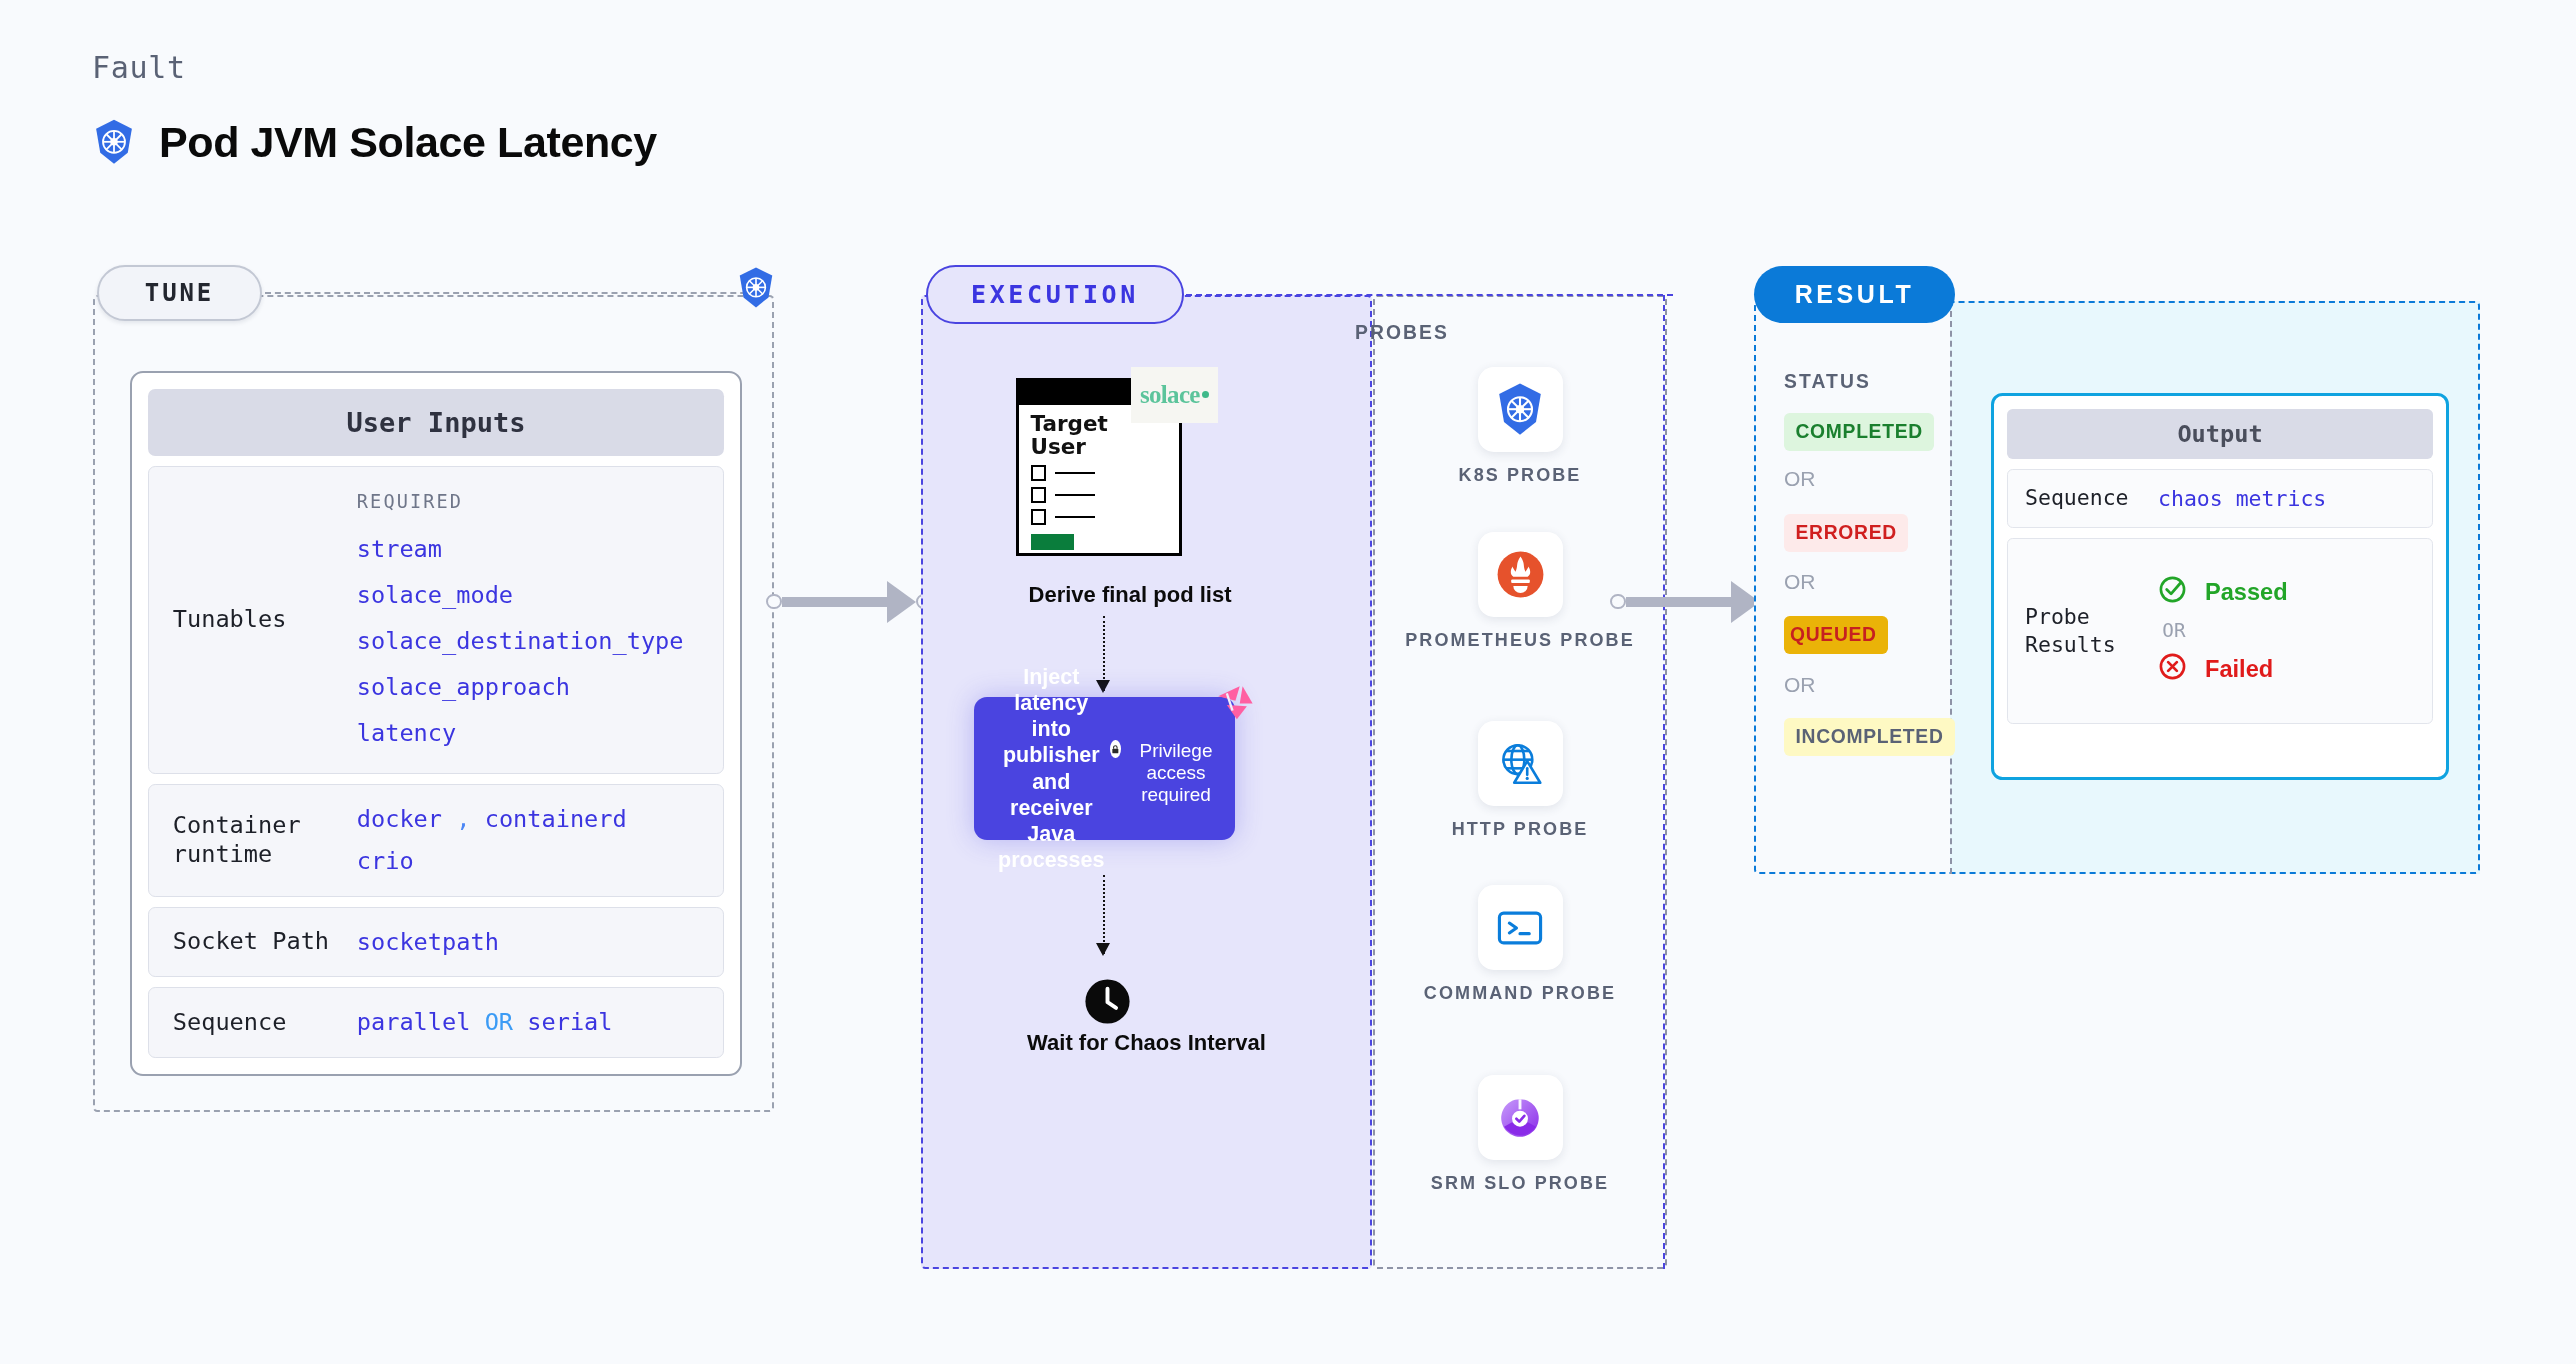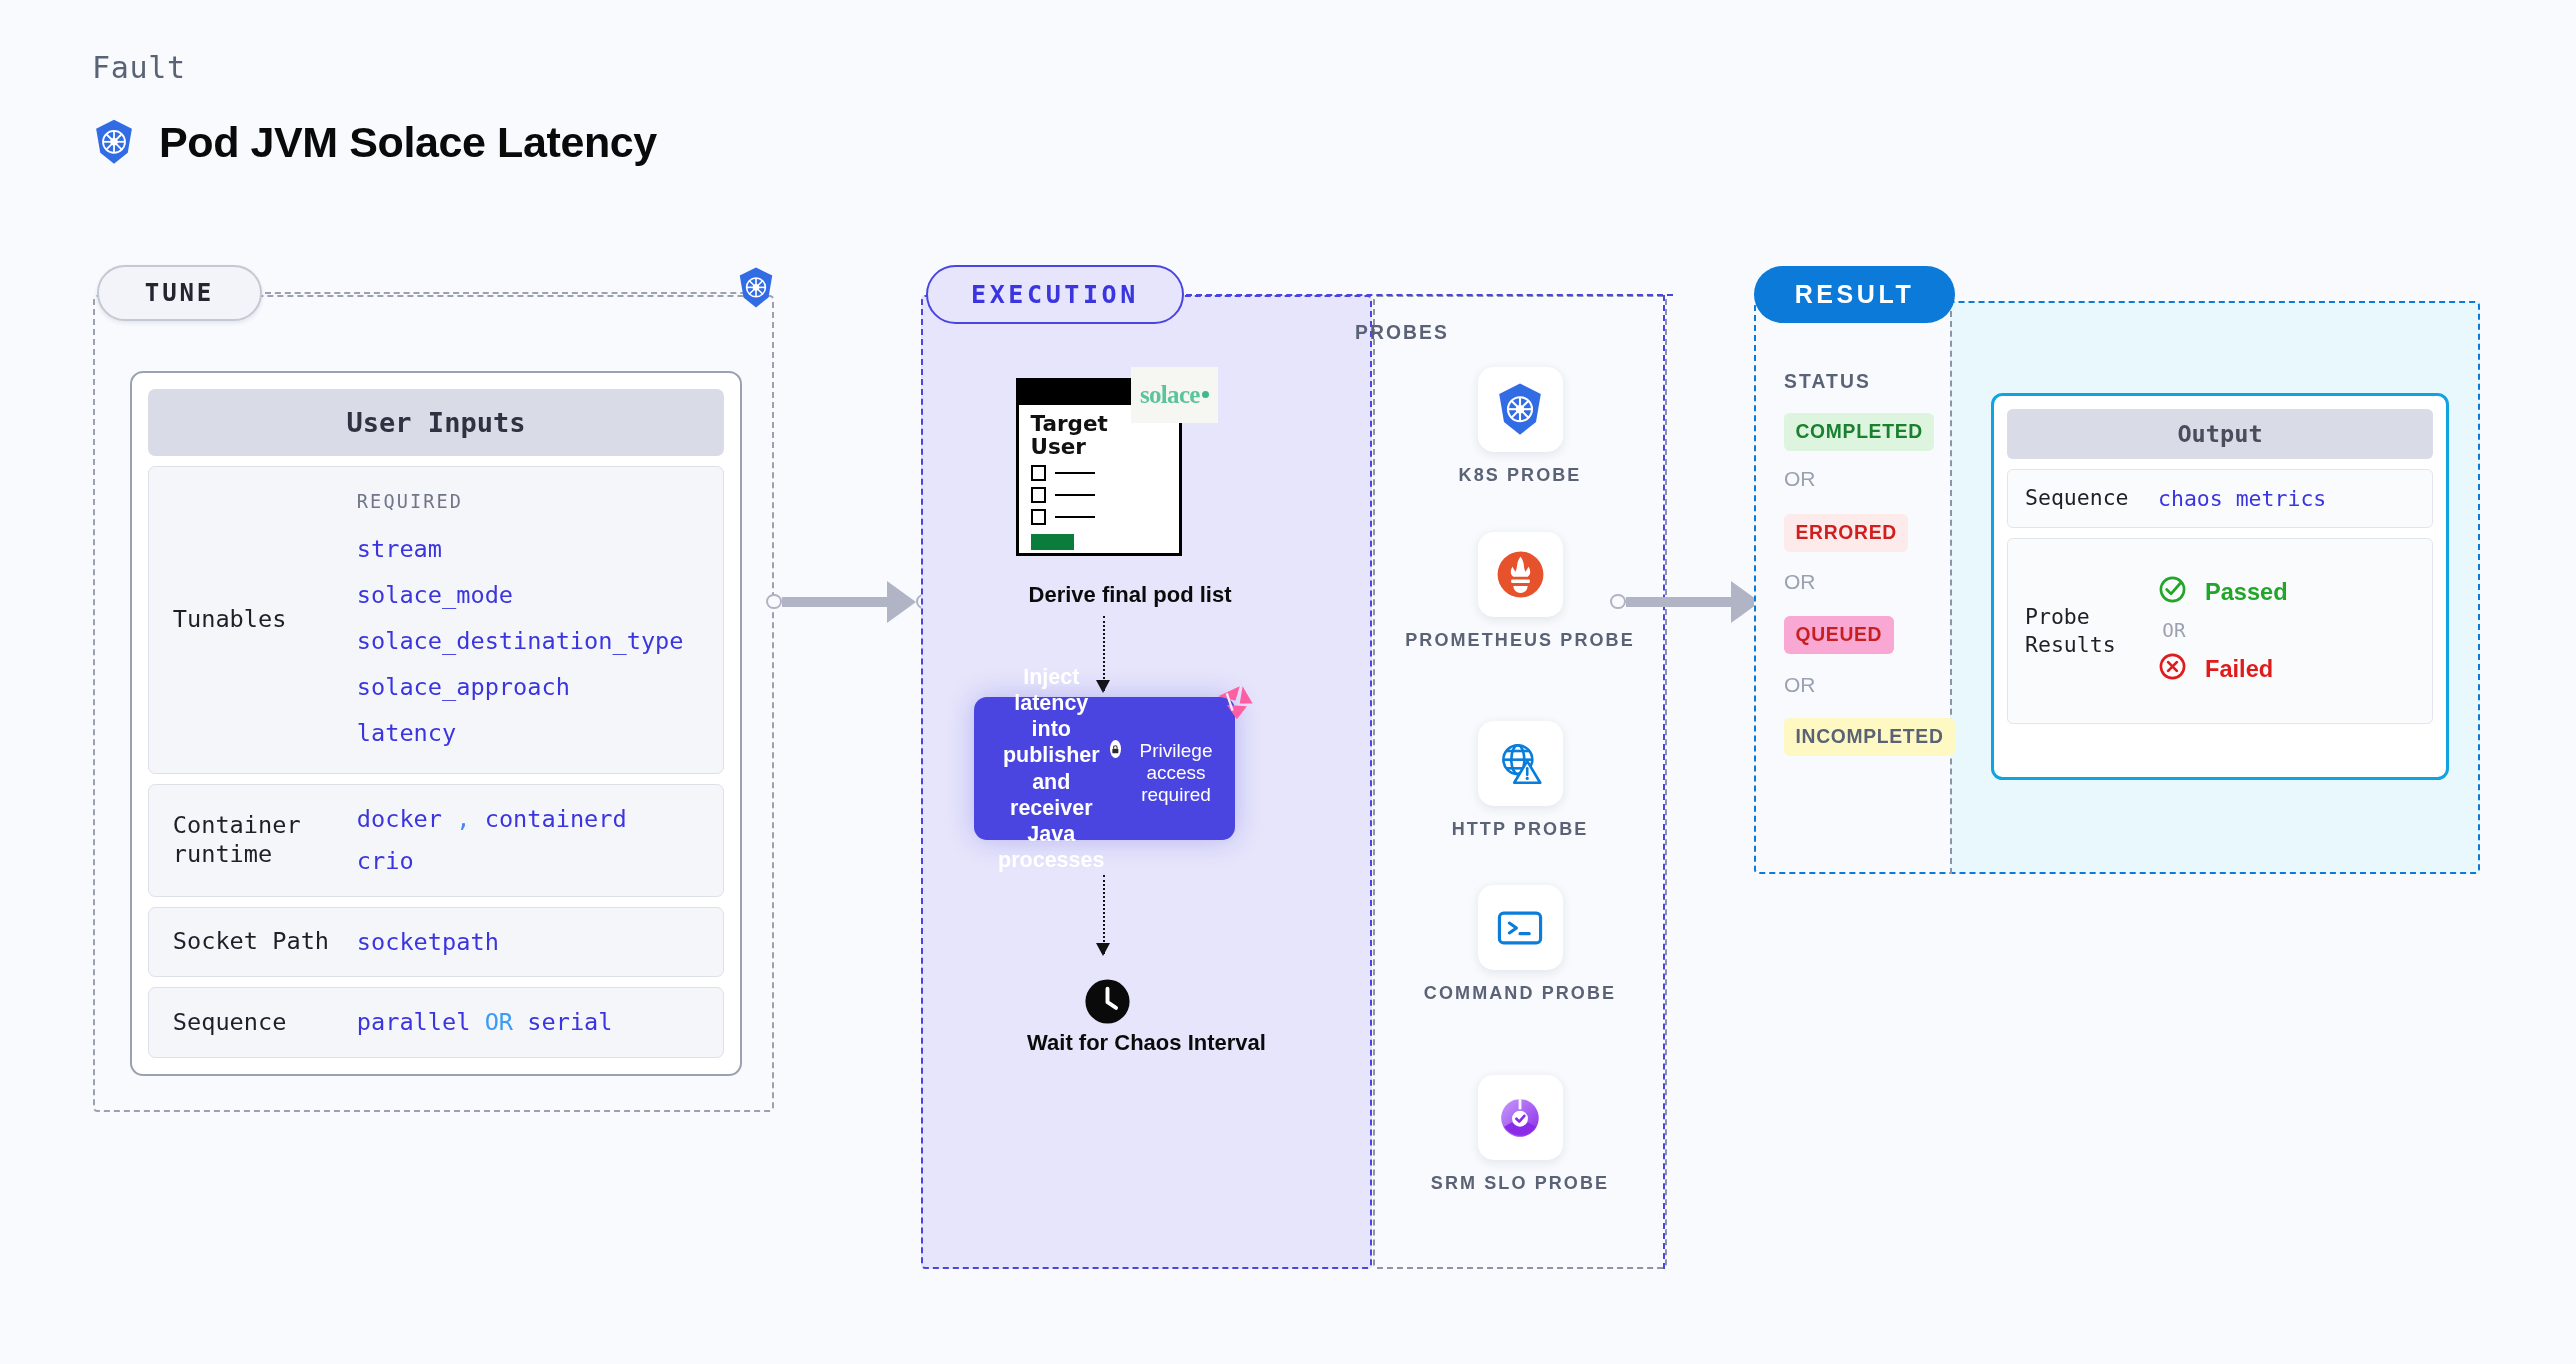--- a/index.html
+++ b/index.html
@@ -512,21 +512,21 @@
   <div id="result-right-bg"></div>
   <div class="panel" id="result-panel"></div>
   <div id="result-inner-divider"></div>
   <div class="panel-chip" id="result-chip">RESULT</div>
 
   <div id="status-label">STATUS</div>
   <div class="status-badge" style="top:413px;background:#ddf5de;color:#1a7f2e;">COMPLETED</div>
   <div class="or-sep" style="top:467px;">OR</div>
   <div class="status-badge" style="top:514px;background:#fdeaea;color:#d01f1f;">ERRORED</div>
   <div class="or-sep" style="top:570px;">OR</div>
-  <div class="status-badge" style="top:616px;background:#f9a8d4;color:#c62020;">QUEUED</div>
+  <div class="status-badge" style="top:616px;background:#eab308;color:#c62020;padding-left:6px;">QUEUED</div>
   <div class="or-sep" style="top:673px;">OR</div>
   <div class="status-badge" style="top:718px;background:#fef9c3;color:#5a6275;">INCOMPLETED</div>
 
   <div id="output-card">
     <div class="out-head">Output</div>
     <div class="out-row">
       <div class="lbl">Sequence</div>
       <div class="val">chaos metrics</div>
     </div>
     <div class="out-row" id="probe-results-row">

